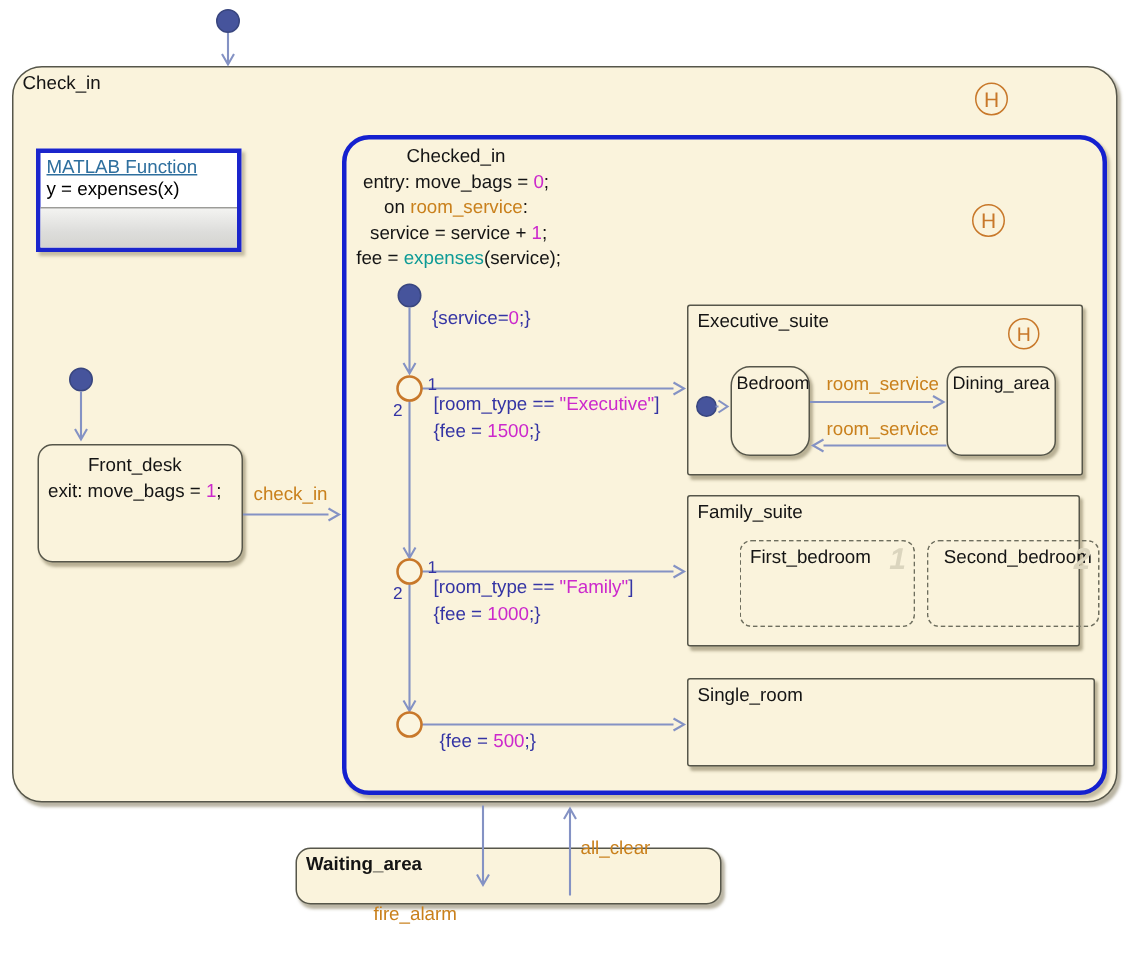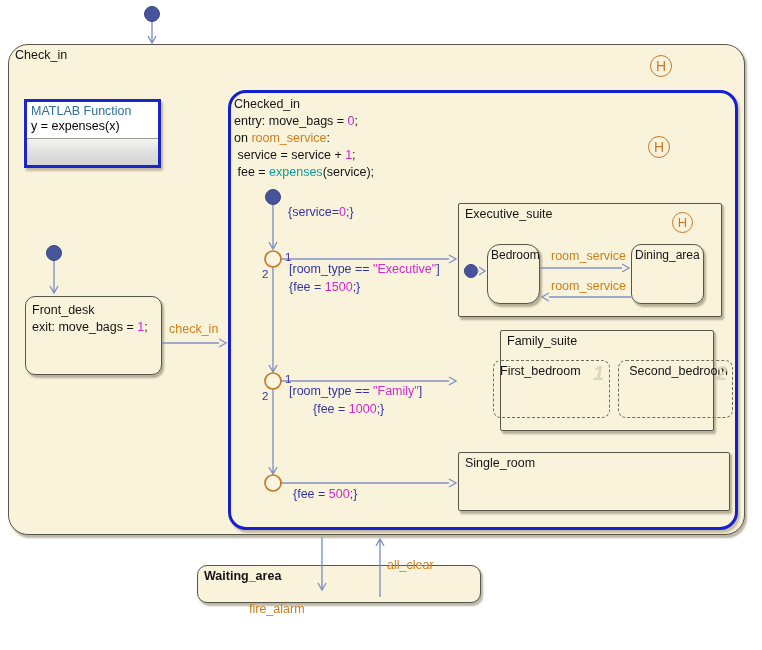--- a/index.html
+++ b/index.html
@@ -14,31 +14,31 @@
   .chk{position:absolute;background:var(--state-fill);border:3px solid var(--subchart-blue);
        border-radius:18px;box-shadow:2px 2.5px 2px rgba(130,120,90,.45);box-sizing:border-box;}
   .dashed{position:absolute;background:transparent;border:1.6px dashed #6e6e5e;border-radius:8px;box-sizing:border-box;margin-left:25px;}
   .dashed .t{padding:3px 0 0 6px;white-space:nowrap;}
   .bignum{position:absolute;top:1px;right:5px;font-style:italic;font-weight:bold;font-size:20px;color:var(--dashed-num);}
   
   .hist{position:absolute;width:22px;height:22px;border:1.6px solid var(--junction-orange);
         border-radius:50%;color:var(--junction-orange);display:flex;align-items:center;justify-content:center;
         font-size:14px;box-sizing:border-box;background:transparent;}
   
-  .lines{position:absolute;line-height:17px;white-space:pre;}
+  .lines{position:absolute;line-height:17px;white-space:pre;text-align:center;}
   .lbl{position:absolute;white-space:pre;}
   .evt{color:var(--event-orange);}
   .act{color:var(--action-navy);}
   .lit{color:var(--literal-magenta);}
   .fn{color:var(--function-teal);}
   .jnum{position:absolute;color:var(--action-navy);font-size:11.5px;}
   
   .mlbox{position:absolute;background:#fff;border:3px solid #1b25cc;box-sizing:border-box;
          box-shadow:2px 2.5px 2px rgba(130,120,90,.45);}
-  .mlbox .mlt{padding:2px 16px 0 4px;color:var(--matlab-title-blue);white-space:nowrap;}
+  .mlbox .mlt{padding:2px 16px 0 4px;color:var(--matlab-title-blue);white-space:nowrap;text-decoration:underline;}
   .mlbox .mlc{padding:1px 0 2px 4px;color:#000;white-space:nowrap;}
   .mlgrad{position:absolute;left:0;right:0;bottom:0;height:26px;border-top:1px solid #9c9c98;
           background:linear-gradient(180deg,#f3f3f1 0%,#dddddb 60%,#d4d4d0 100%);}
   
   svg.wires{position:absolute;left:0;top:0;z-index:40;}
   .tline{stroke:var(--transition-line);stroke-width:1.4;fill:none;}
   .tdot{fill:var(--default-dot);stroke:#39467f;stroke-width:1;}
   .junc{stroke:var(--junction-orange);stroke-width:1.7;fill:#fbf5df;}
   .lyr2{z-index:45;}
 </style>
@@ -67,21 +67,21 @@
   <div class="st st-suite" style="left:458px;top:203px;width:264px;height:114px;z-index:5;">
     <div class="t">Executive_suite</div>
   </div>
   <div class="st" style="left:487px;top:244px;width:53px;height:60px;z-index:6;font-size:12px;border-radius:13px;">
     <div class="t" style="padding-left:3px;">Bedroom</div>
   </div>
   <div class="st" style="left:631px;top:244px;width:73px;height:60px;z-index:6;font-size:12px;">
     <div class="t" style="padding-left:3px;">Dining_area</div>
   </div>
 
-  <div class="st st-suite" style="left:458px;top:330px;width:214px;height:101px;z-index:5;margin-left:42px;">
+  <div class="st st-suite" style="left:458px;top:330px;width:262px;height:101px;z-index:5;">
     <div class="t">Family_suite</div>
   </div>
   <div class="dashed" style="left:468px;top:360px;width:117px;height:58px;z-index:6;">
     <div class="t">First_bedroom</div>
     <div class="bignum">1</div>
   </div>
   <div class="dashed" style="left:593px;top:360px;width:115px;height:58px;z-index:6;text-align:center;">
     <div class="t">Second_bedroom</div>
     <div class="bignum">2</div>
   </div>
@@ -167,21 +167,21 @@
   <div class="lbl act lyr2" style="left:288px;top:205px;"><span>{service=</span><span class="lit">0</span><span>;}</span></div>
 
   <div class="jnum lyr2" style="left:285px;top:251px;">1</div>
   <div class="jnum lyr2" style="left:262px;top:268px;">2</div>
   <div class="lbl act lyr2" style="left:289px;top:262px;"><span>[room_type == </span><span class="lit">"Executive"</span><span>]</span></div>
   <div class="lbl act lyr2" style="left:289px;top:280px;"><span>{fee = </span><span class="lit">1500</span><span>;}</span></div>
 
   <div class="jnum lyr2" style="left:285px;top:373px;">1</div>
   <div class="jnum lyr2" style="left:262px;top:390px;">2</div>
   <div class="lbl act lyr2" style="left:289px;top:384px;"><span>[room_type == </span><span class="lit">"Family"</span><span>]</span></div>
-  <div class="lbl act lyr2" style="left:289px;top:402px;margin-left:24px;"><span>{fee = </span><span class="lit">1000</span><span>;}</span></div>
+  <div class="lbl act lyr2" style="left:289px;top:402px;"><span>{fee = </span><span class="lit">1000</span><span>;}</span></div>
 
   <div class="lbl act lyr2" style="left:293px;top:487px;"><span>{fee = </span><span class="lit">500</span><span>;}</span></div>
 
   <div class="lbl evt lyr2" style="left:551px;top:249px;">room_service</div>
   <div class="lbl evt lyr2" style="left:551px;top:279px;">room_service</div>
 
   <div class="lbl evt lyr2" style="left:249px;top:558px;margin-top:44px;">fire_alarm</div>
   <div class="lbl evt lyr2" style="left:387px;top:558px;">all_clear</div>
 
 </div>

